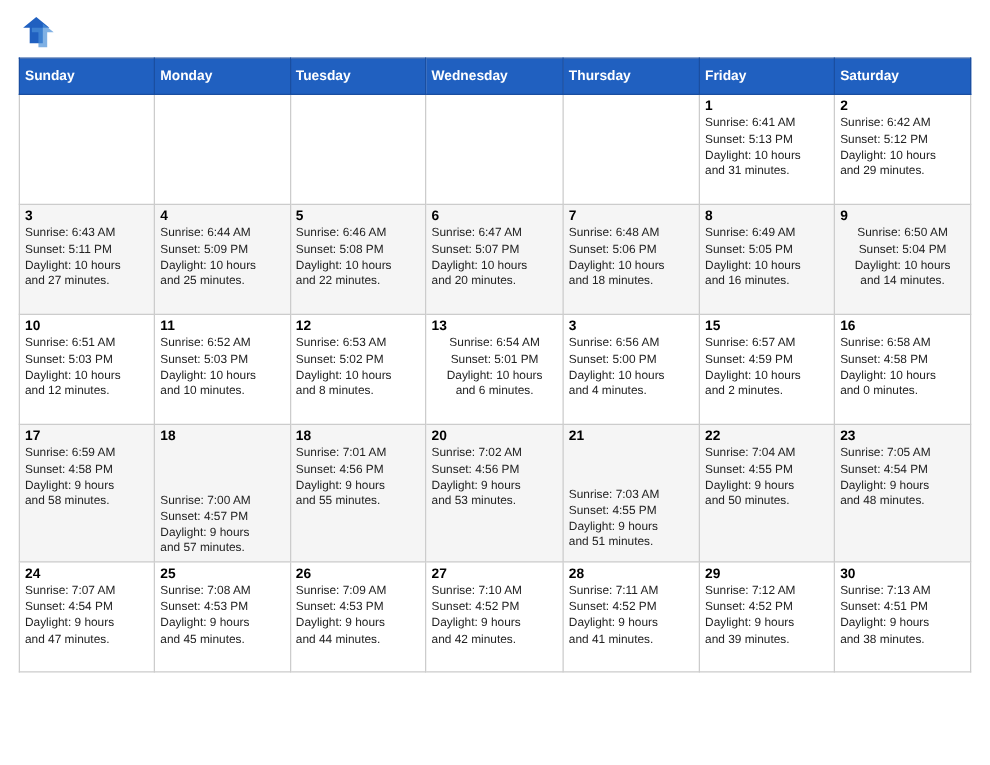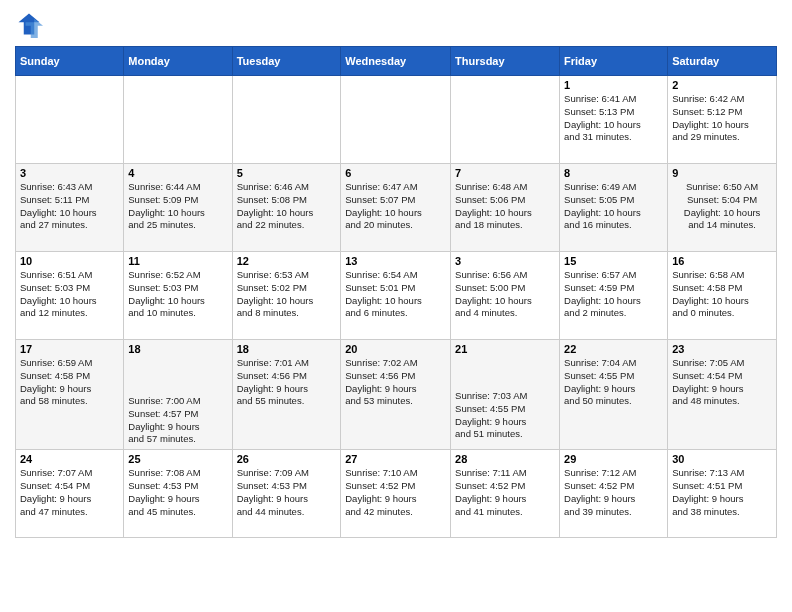--- a/index.html
+++ b/index.html
@@ -212,21 +212,21 @@
           </td>
           <td>
             <div class="day-num">12</div>
             <div class="day-info" style="white-space: pre-line;">Sunrise: 6:53 AM
 Sunset: 5:02 PM
 Daylight: 10 hours
 and 8 minutes.</div>
           </td>
           <td>
             <div class="day-num">13</div>
-            <div class="day-info" style="white-space: pre-line;">Sunrise: 6:54 AM
+            <div class="day-info" style="white-space: pre-line; text-align: center;">Sunrise: 6:54 AM
 Sunset: 5:01 PM
 Daylight: 10 hours
 and 6 minutes.</div>
           </td>
           <td>
             <div class="day-num">3</div>
             <div class="day-info" style="white-space: pre-line;">Sunrise: 6:56 AM
 Sunset: 5:00 PM
 Daylight: 10 hours
 and 4 minutes.</div>

